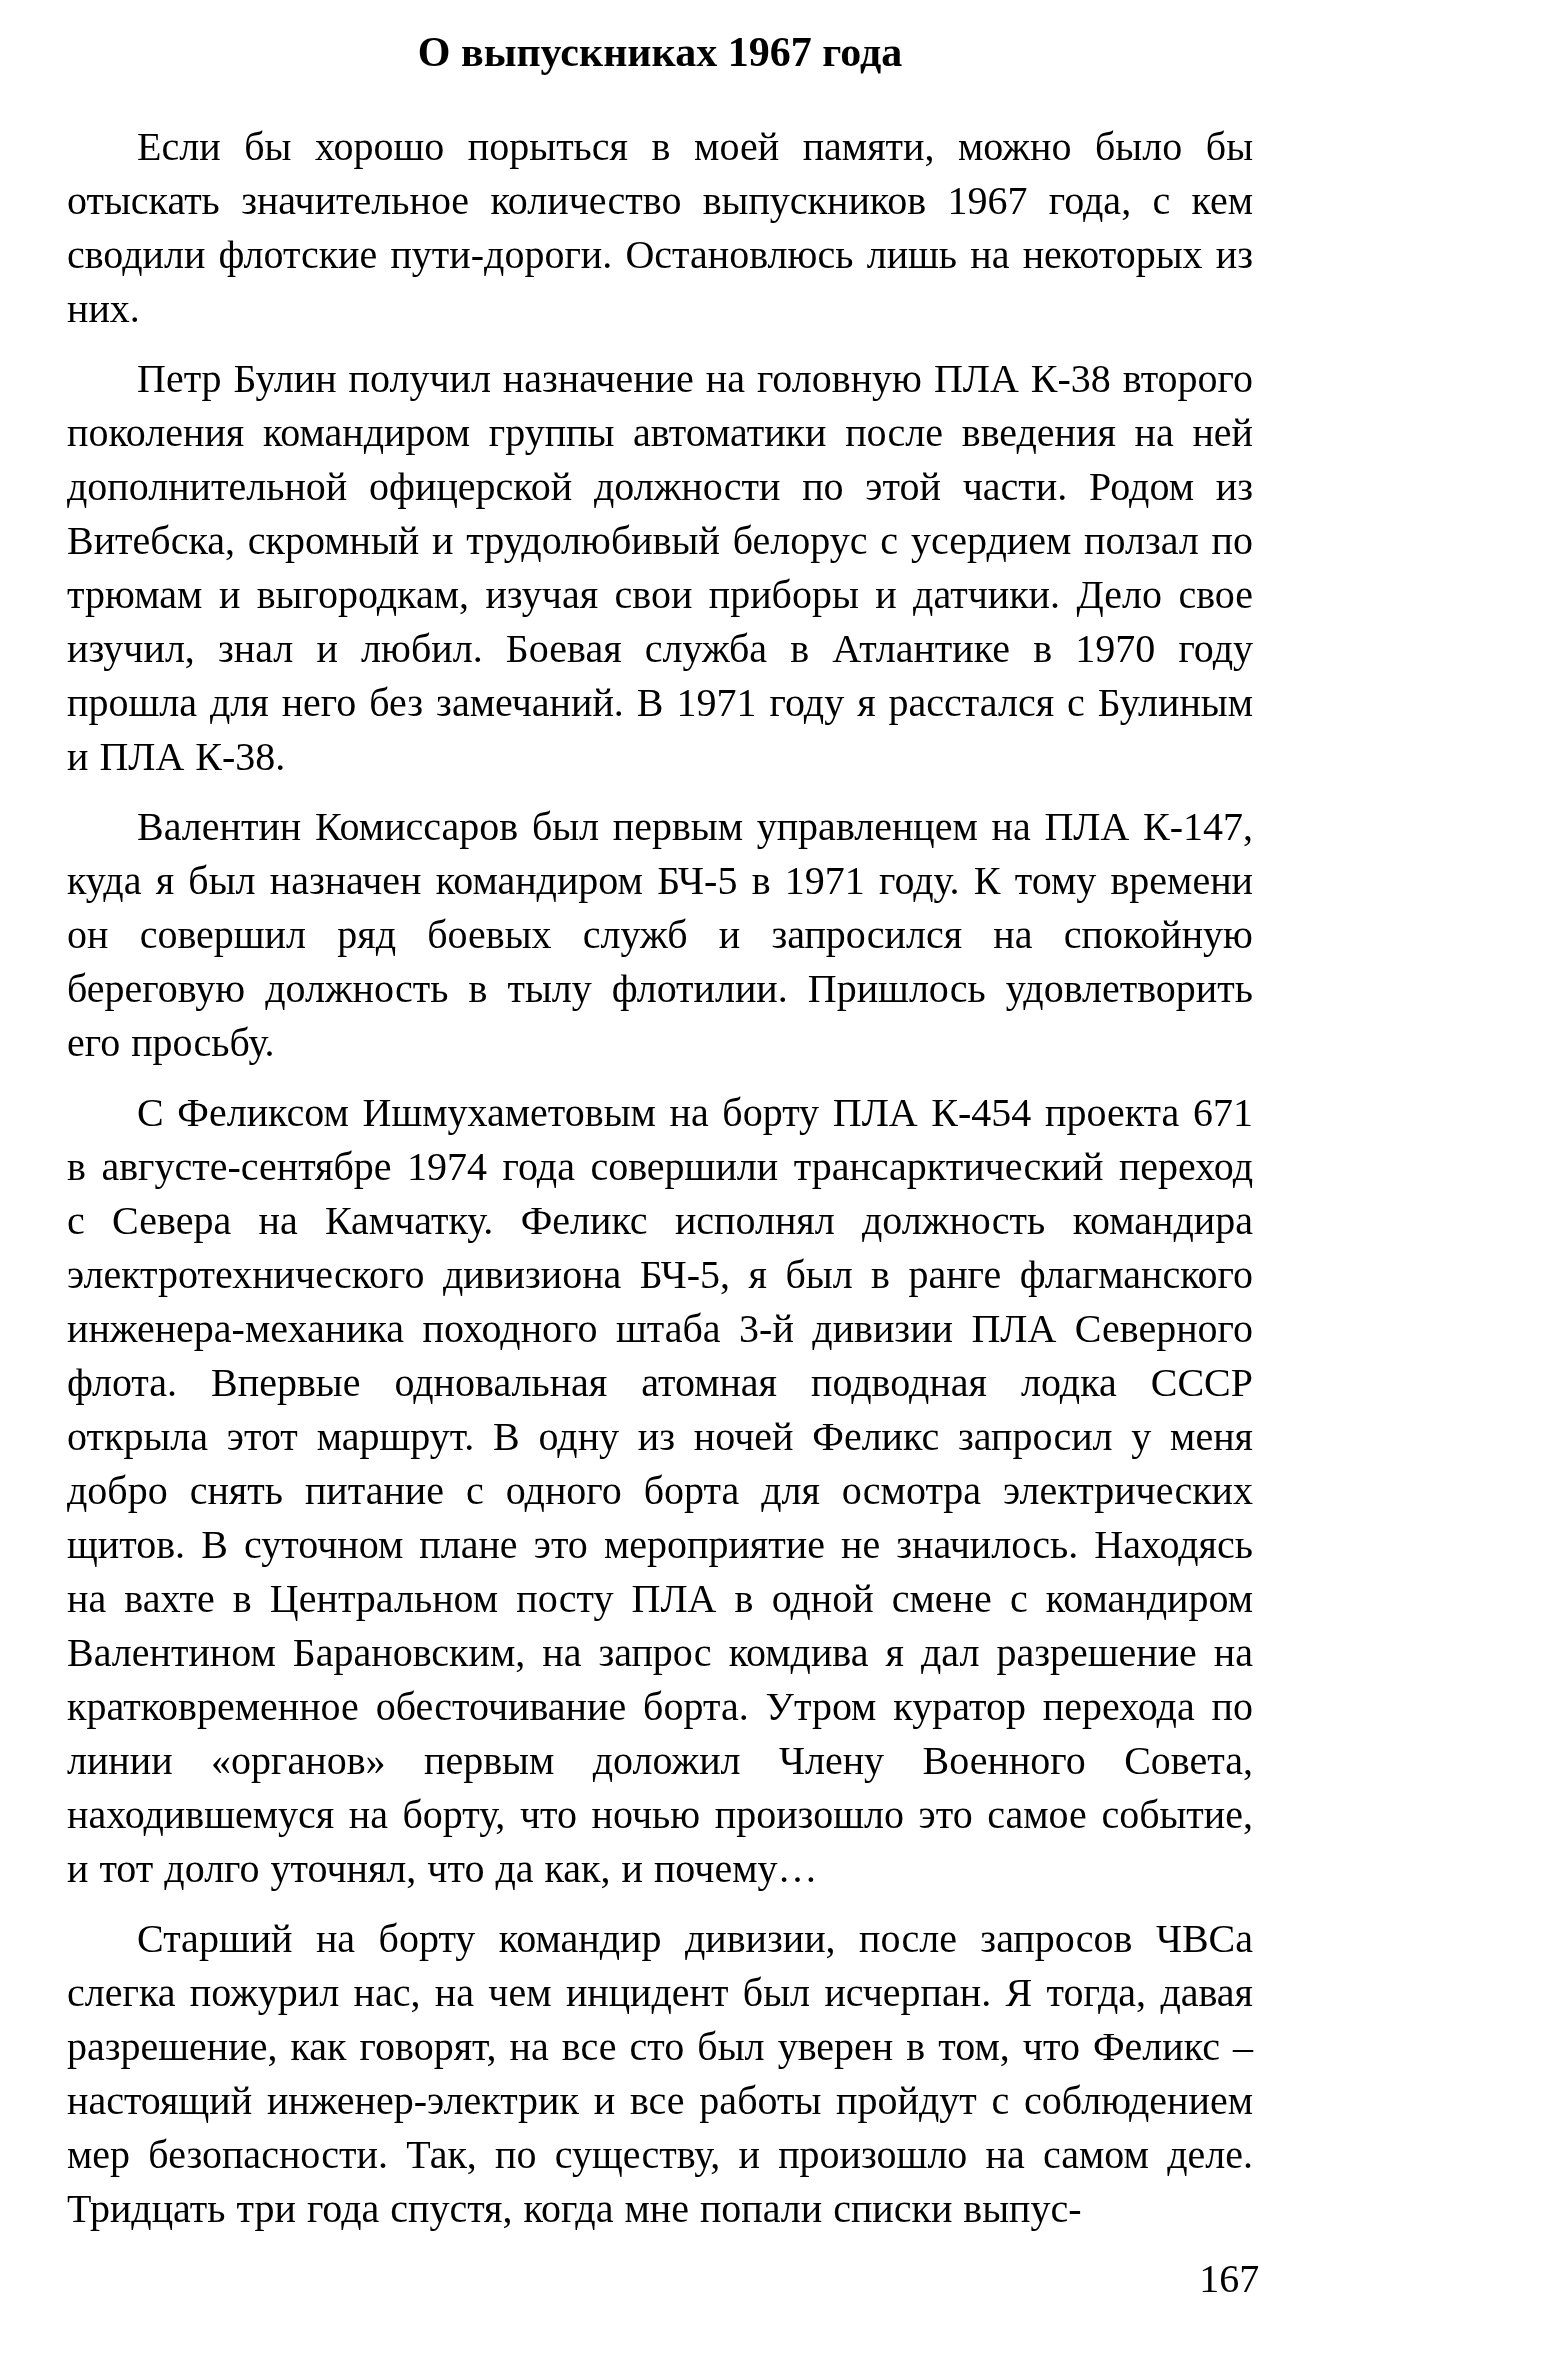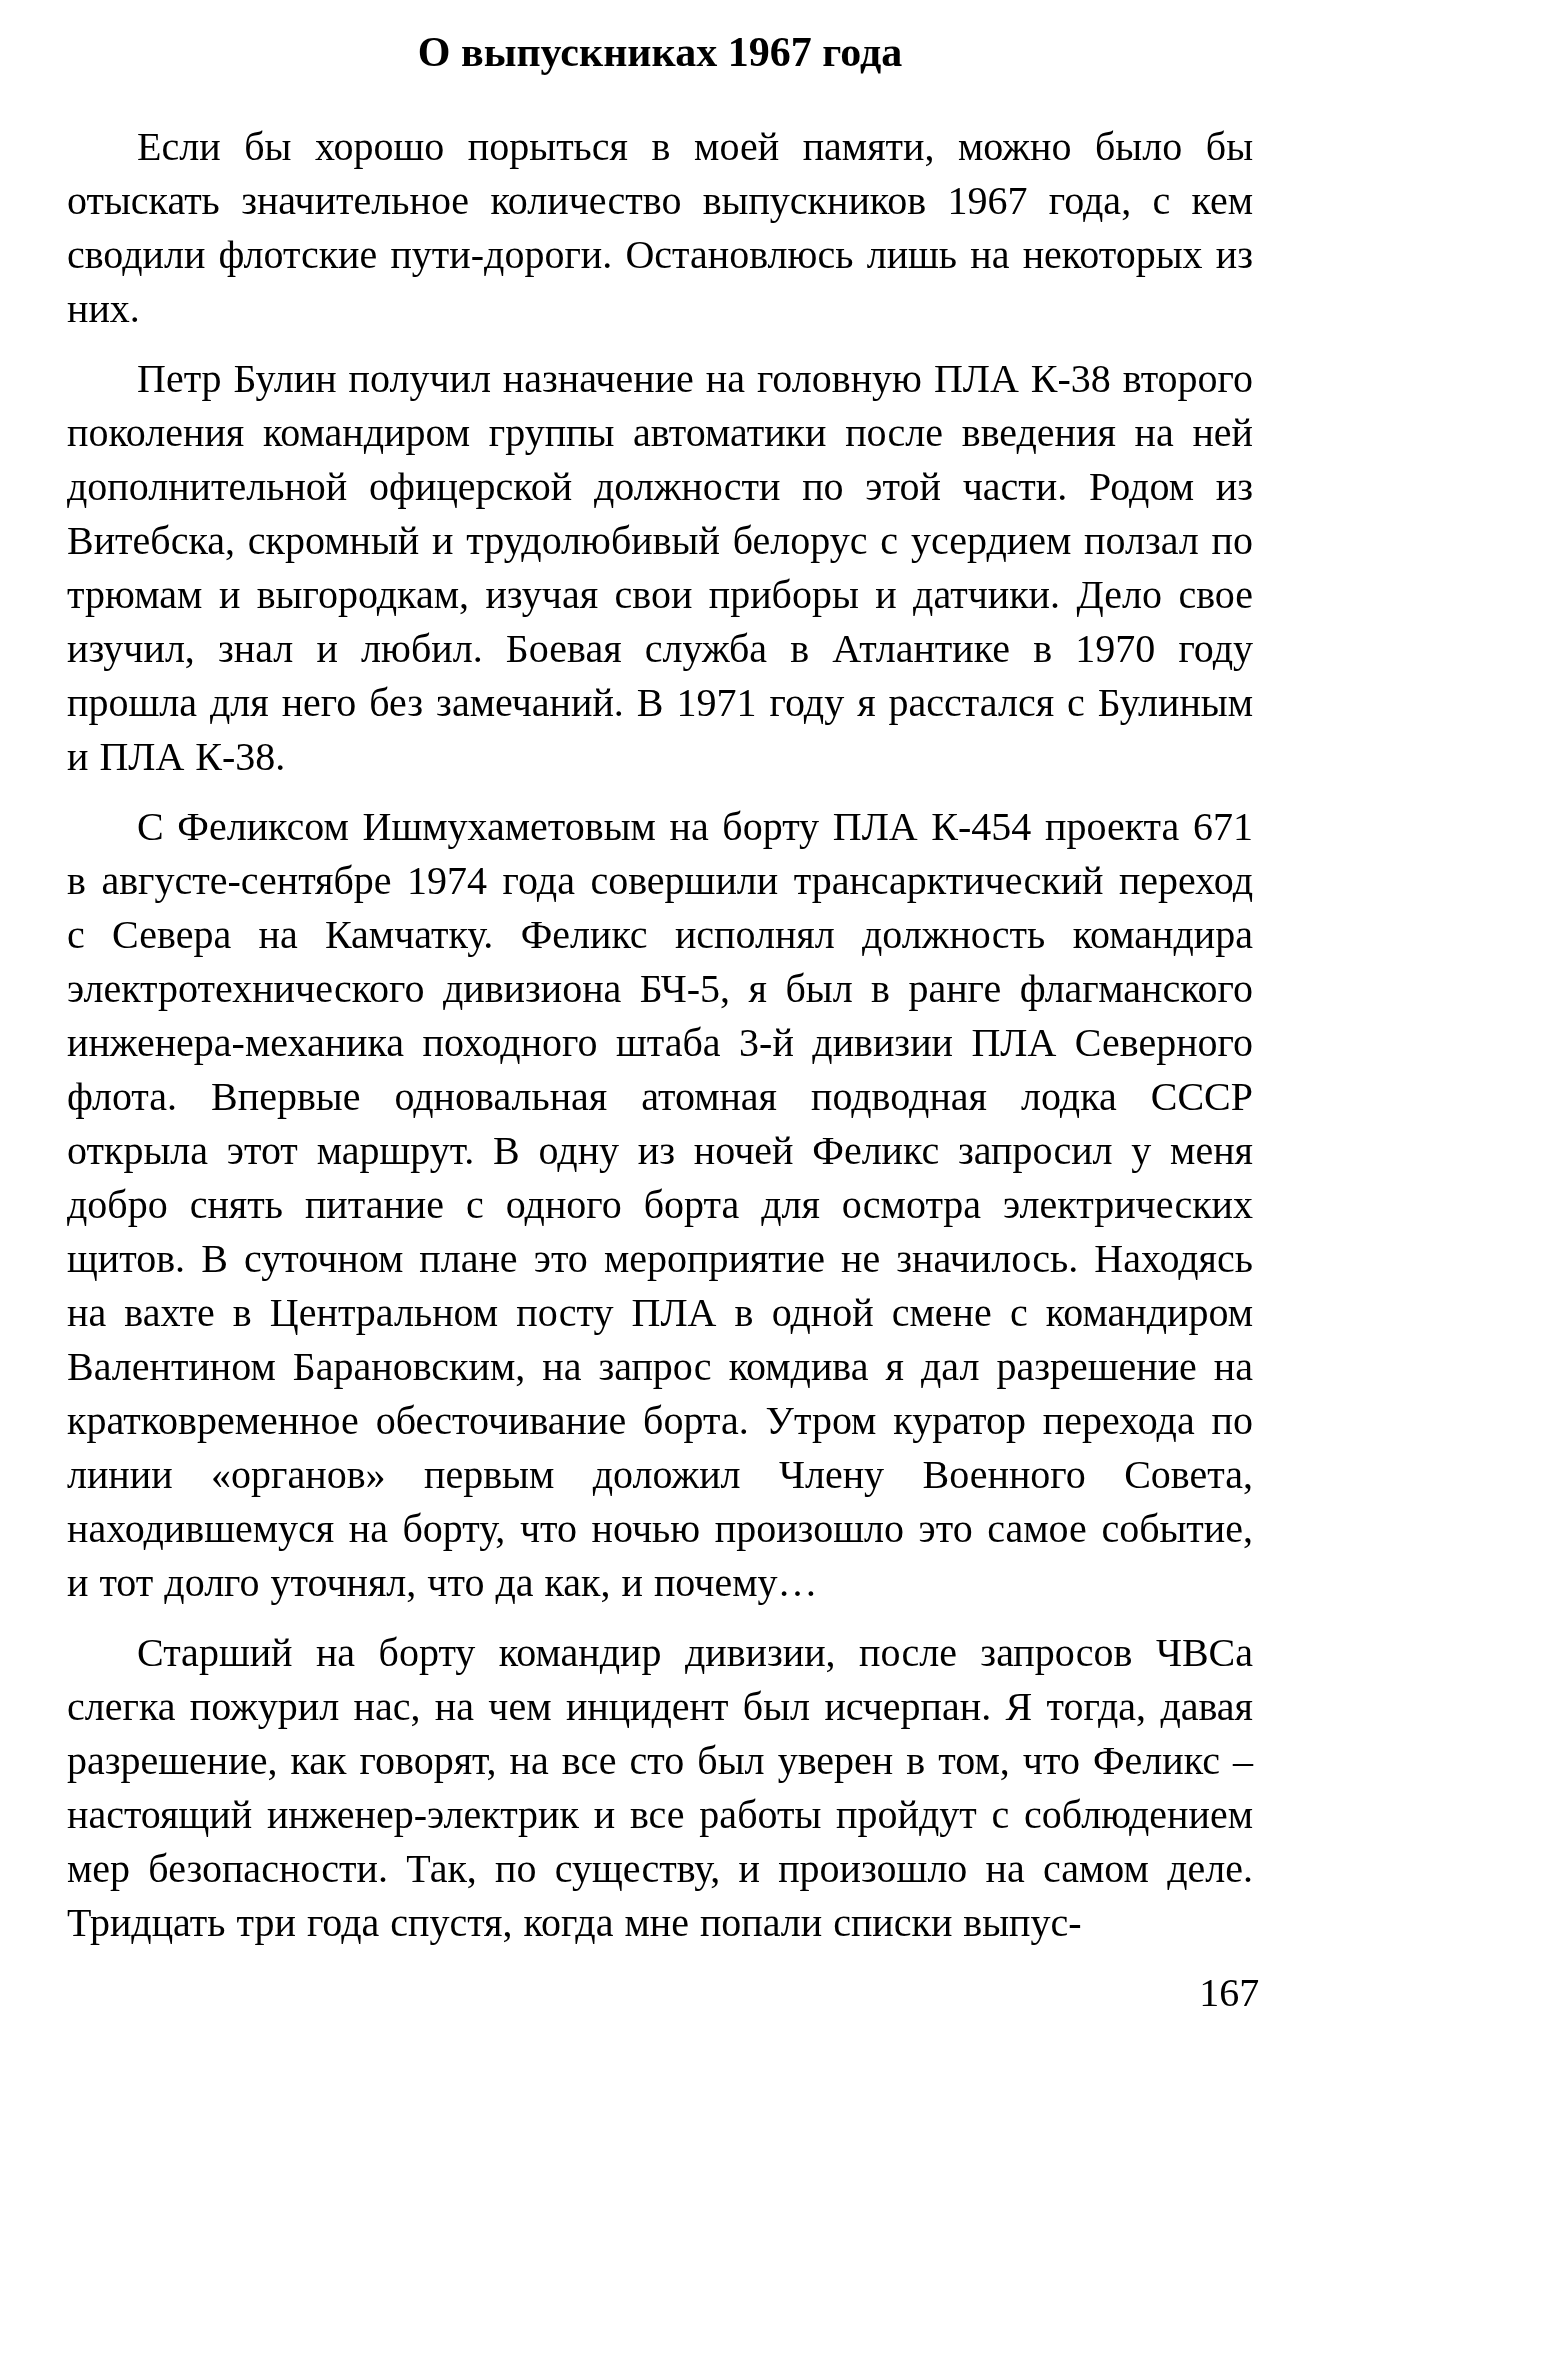--- a/index.html
+++ b/index.html
@@ -44,19 +44,20 @@
 </style>
 </head>
 <body>
 
 <div class="page">
   <h1 class="title">О выпускниках 1967 года</h1>
 
   <div class="body-text">
     <p>Если бы хорошо порыться в моей памяти, можно было бы отыскать значительное количество выпускников 1967 года, с кем сводили флотские пути-дороги. Остановлюсь лишь на некоторых из них.</p>
     <p>Петр Булин получил назначение на головную ПЛА К-38 второго поколения командиром группы автоматики после введения на ней дополнительной офицерской должности по этой части. Родом из Витебска, скромный и трудолюбивый белорус с усердием ползал по трюмам и выгородкам, изучая свои приборы и датчики. Дело свое изучил, знал и любил. Боевая служба в Атлантике в 1970 году прошла для него без замечаний. В 1971 году я расстался с Булиным и ПЛА К-38.</p>
+    <p>Валентин Комиссаров был первым управленцем на ПЛА К-147, куда я был назначен командиром БЧ-5 в 1971 году. К тому времени он совершил ряд боевых служб и запросился на спокойную береговую должность в тылу флотилии. Пришлось удовлетворить его просьбу.</p>
     <p>С Феликсом Ишмухаметовым на борту ПЛА К-454 проекта 671 в августе-сентябре 1974 года совершили трансарктический переход с Севера на Камчатку. Феликс исполнял должность командира электротехнического дивизиона БЧ-5, я был в ранге флагманского инженера-механика походного штаба 3-й дивизии ПЛА Северного флота. Впервые одновальная атомная подводная лодка СССР открыла этот маршрут. В одну из ночей Феликс запросил у меня добро снять питание с одного борта для осмотра электрических щитов. В суточном плане это мероприятие не значилось. Находясь на вахте в Центральном посту ПЛА в одной смене с командиром Валентином Барановским, на запрос комдива я дал разрешение на кратковременное обесточивание борта. Утром куратор перехода по линии «органов» первым доложил Члену Военного Совета, находившемуся на борту, что ночью произошло это самое событие, и тот долго уточнял, что да как, и почему…</p>
     <p>Старший на борту командир дивизии, после запросов ЧВСа слегка пожурил нас, на чем инцидент был исчерпан. Я тогда, давая разрешение, как говорят, на все сто был уверен в том, что Феликс – настоящий инженер-электрик и все работы пройдут с соблюдением мер безопасности. Так, по существу, и произошло на самом деле. Тридцать три года спустя, когда мне попали списки выпус-</p>
   </div>
 
   <div class="page-number">167</div>
 </div>
 
 
 </body></html>

